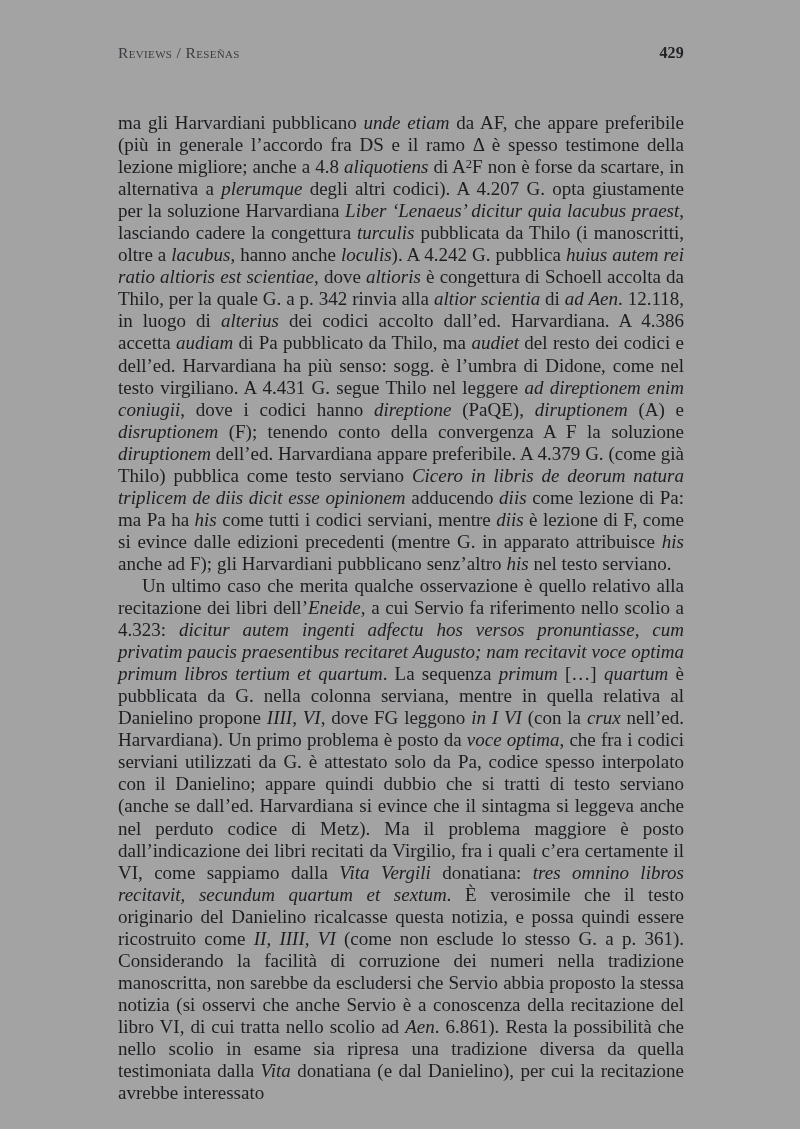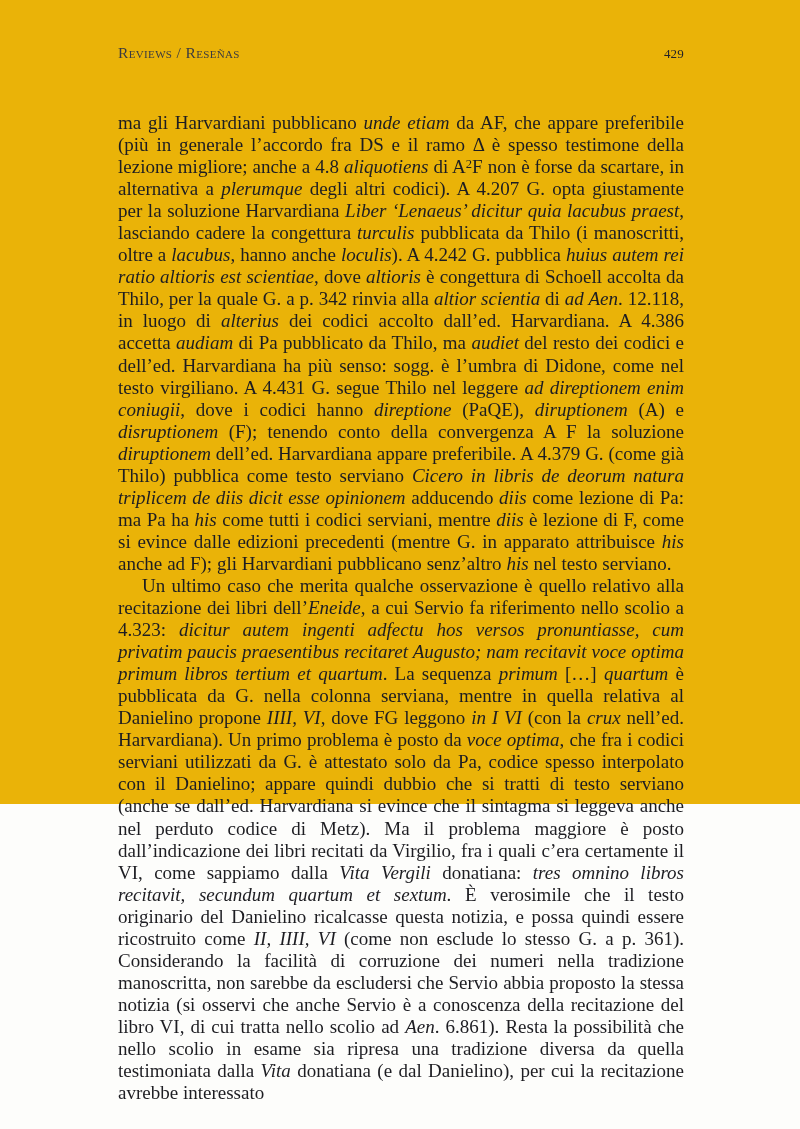--- a/index.html
+++ b/index.html
@@ -10,23 +10,23 @@
     width: 800px;
     height: 1129px;
     background: #fdfdfb;
     font-family: "Liberation Serif", "DejaVu Serif", serif;
     color: #1d1d1f;
     -webkit-font-smoothing: antialiased;
   }
   .page {
     position: relative;
     width: 800px;
-    height: 804px;
+    height: 1129px;
     box-sizing: border-box;
-    background: #eab308;
+    background: #a3a3a3;
     padding-left: 40px;
   }
 
   
   .running-head {
     position: absolute;
     top: 44px;
     left: 118px;
     width: 566px;
     height: 24px;
@@ -35,23 +35,24 @@
     justify-content: space-between;
   }
   .running-head-title {
     font-size: 15.5px;
     font-variant: small-caps;
     letter-spacing: 0.35px;
     color: #3a3a40;
     white-space: pre;
   }
   .running-head-folio {
-    font-size: 13px;
+    font-size: 16px;
     color: #232327;
     letter-spacing: 0.2px;
+    font-weight: bold;
   }
 
   
   .textblock {
     position: absolute;
     top: 112px;
     left: 118px;
     width: 566px;
   }
   .para {

